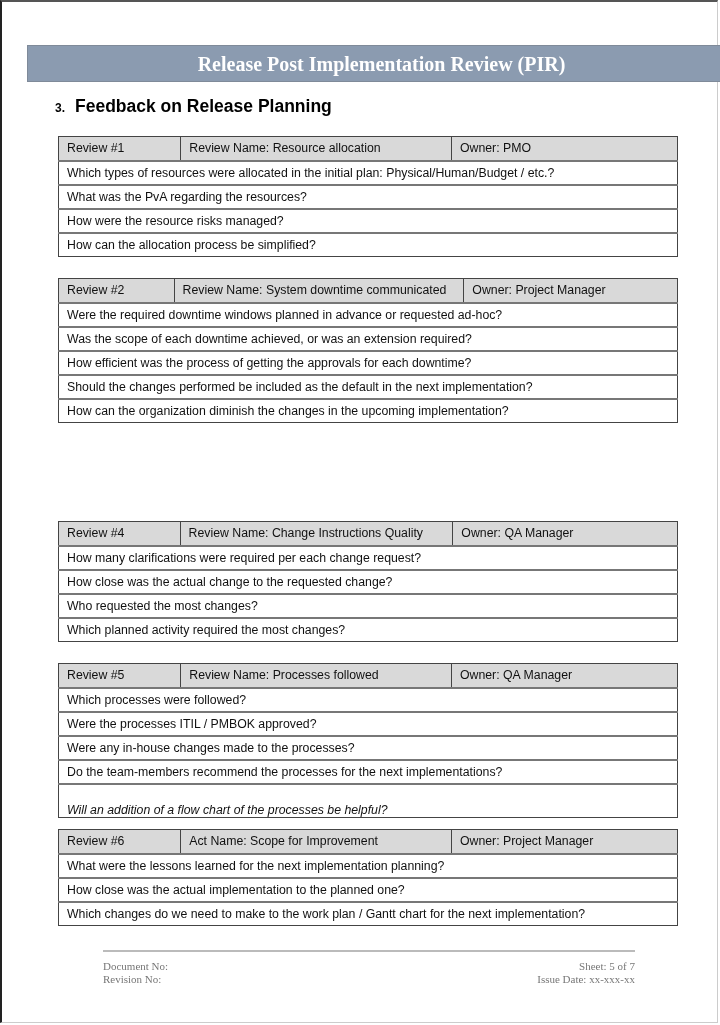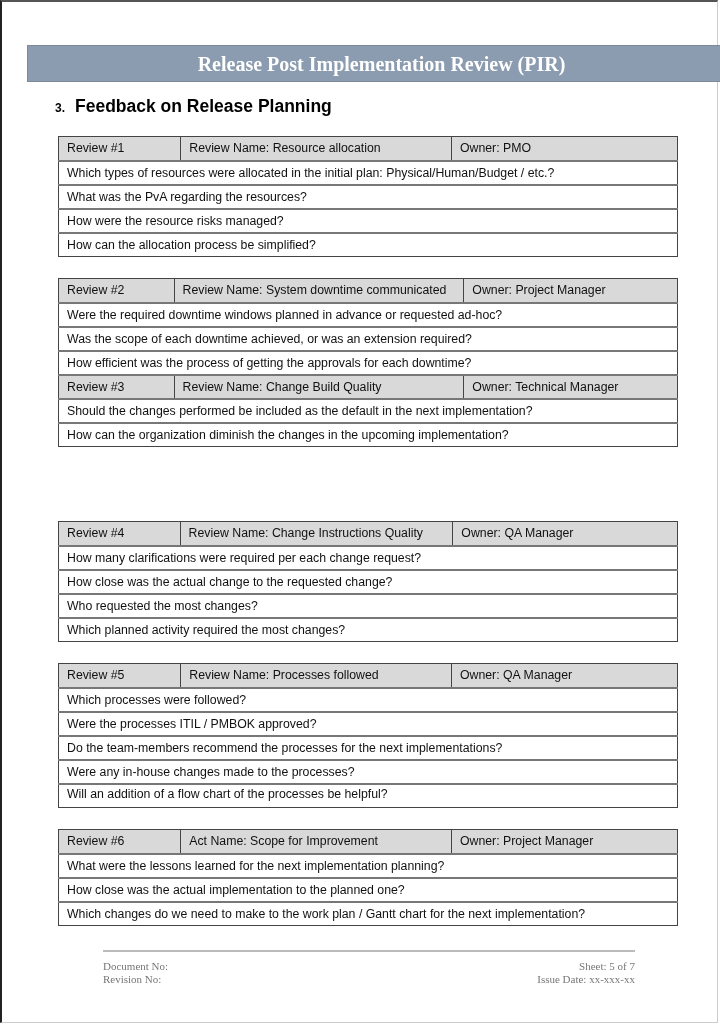--- a/index.html
+++ b/index.html
@@ -87,25 +87,20 @@
   </tr>
   <tr class="q">
         <td colspan="3">Were the required downtime windows planned in advance or requested ad-hoc?</td>
       </tr>
   <tr class="q">
         <td colspan="3">Was the scope of each downtime achieved, or was an extension required?</td>
       </tr>
   <tr class="q">
         <td colspan="3">How efficient was the process of getting the approvals for each downtime?</td>
       </tr>
-  <tr class="hdr q">
-    <td class="c1">Review #3</td>
-    <td class="c2">Review Name: Change Build Quality</td>
-    <td class="c3">Owner: Technical Manager</td>
-  </tr>
   <tr class="q">
         <td colspan="3">Should the changes performed be included as the default in the next implementation?</td>
       </tr>
   <tr class="q">
         <td colspan="3">How can the organization diminish the changes in the upcoming implementation?</td>
       </tr>
 </tbody>
   </table>
 
 <table class="review" style="top:521px">
@@ -137,27 +132,27 @@
     <td class="c2">Review Name: Processes followed</td>
     <td class="c3">Owner: QA Manager</td>
   </tr>
   <tr class="q">
         <td colspan="3">Which processes were followed?</td>
       </tr>
   <tr class="q">
         <td colspan="3">Were the processes ITIL / PMBOK approved?</td>
       </tr>
   <tr class="q">
+        <td colspan="3">Were any in-house changes made to the processes?</td>
+      </tr>
+  <tr class="q">
         <td colspan="3">Do the team-members recommend the processes for the next implementations?</td>
       </tr>
   <tr class="q">
-        <td colspan="3">Were any in-house changes made to the processes?</td>
-      </tr>
-  <tr class="q">
-        <td colspan="3" style="vertical-align:top;padding-top:2px;">Will an addition of a flow chart of the processes be helpful?</td>
+        <td colspan="3" style="vertical-align:top;padding-top:18px;font-style:italic;">Will an addition of a flow chart of the processes be helpful?</td>
       </tr>
 </tbody>
   </table>
 
 <table class="review" style="top:829px">
   <tbody>
       <tr class="hdr">
     <td class="c1">Review #6</td>
     <td class="c2">Act Name: Scope for Improvement</td>
     <td class="c3">Owner: Project Manager</td>

